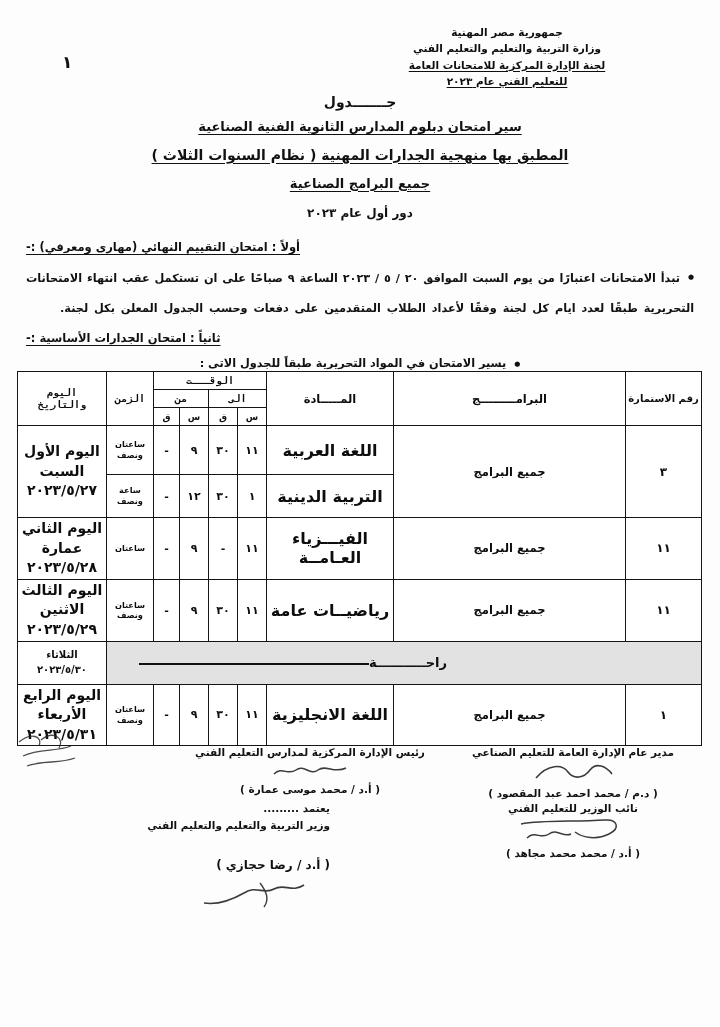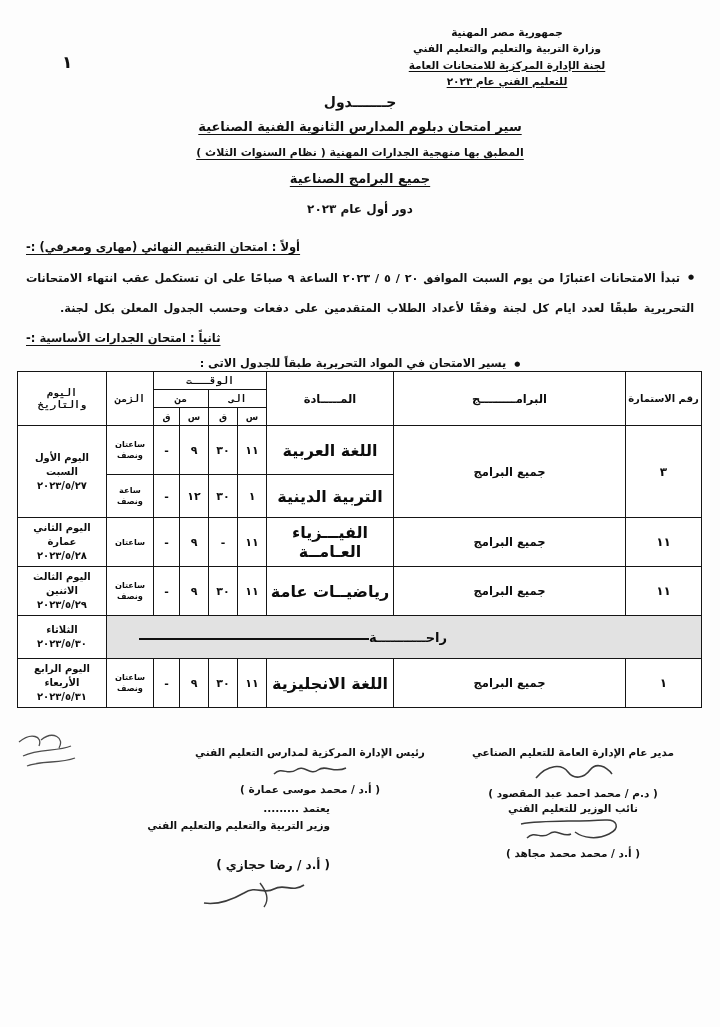--- a/index.html
+++ b/index.html
@@ -67,21 +67,21 @@
     text-align: center;
   }
   .title-line {
     font-size: 13px;
     font-weight: 700;
     text-decoration: underline;
     text-underline-offset: 3px;
     margin-bottom: 8px;
     line-height: 1.5;
   }
-  .title-line.l3 { font-size: 11px; }
+  .title-line.l3 { font-size: 14px; }
   .title-sub {
     font-size: 12px;
     font-weight: 700;
     margin-top: 13px;
   }
 
   
   .sec {
     position: absolute;
     right: 26px;
@@ -161,21 +161,21 @@
   th.h-main { font-size: 10px; line-height: 1.35; height: 30px; }
   th.h-sub  { font-size: 10px; height: 15px; font-family: Liberation Mono, monospace; }
   th.h-tiny { font-size: 9px;  height: 15px; }
   th.h-big  { font-size: 11.5px; letter-spacing: 2px; }
 
   td.c-form   { font-size: 12px; }
   td.c-prog   { font-size: 11.5px; }
   td.c-subj   { font-size: 16px; letter-spacing: 0.4px; }
   td.c-num    { font-size: 11px; }
   td.c-dur    { font-size: 8.2px; line-height: 1.3; }
-  td.c-day    { font-size: 10px; line-height: 1.4; }
+  td.c-day    { font-size: 14px; line-height: 1.4; }
   td.c-day .d1 { display: block; }
   td.c-day .d2 { display: block; }
   td.c-day .d3 { display: block; }
 
   tr.rest-row td.rest-cell {
     background: #e2e2e2;
     font-size: 13px;
     letter-spacing: 1px;
     height: 40px;
   }

